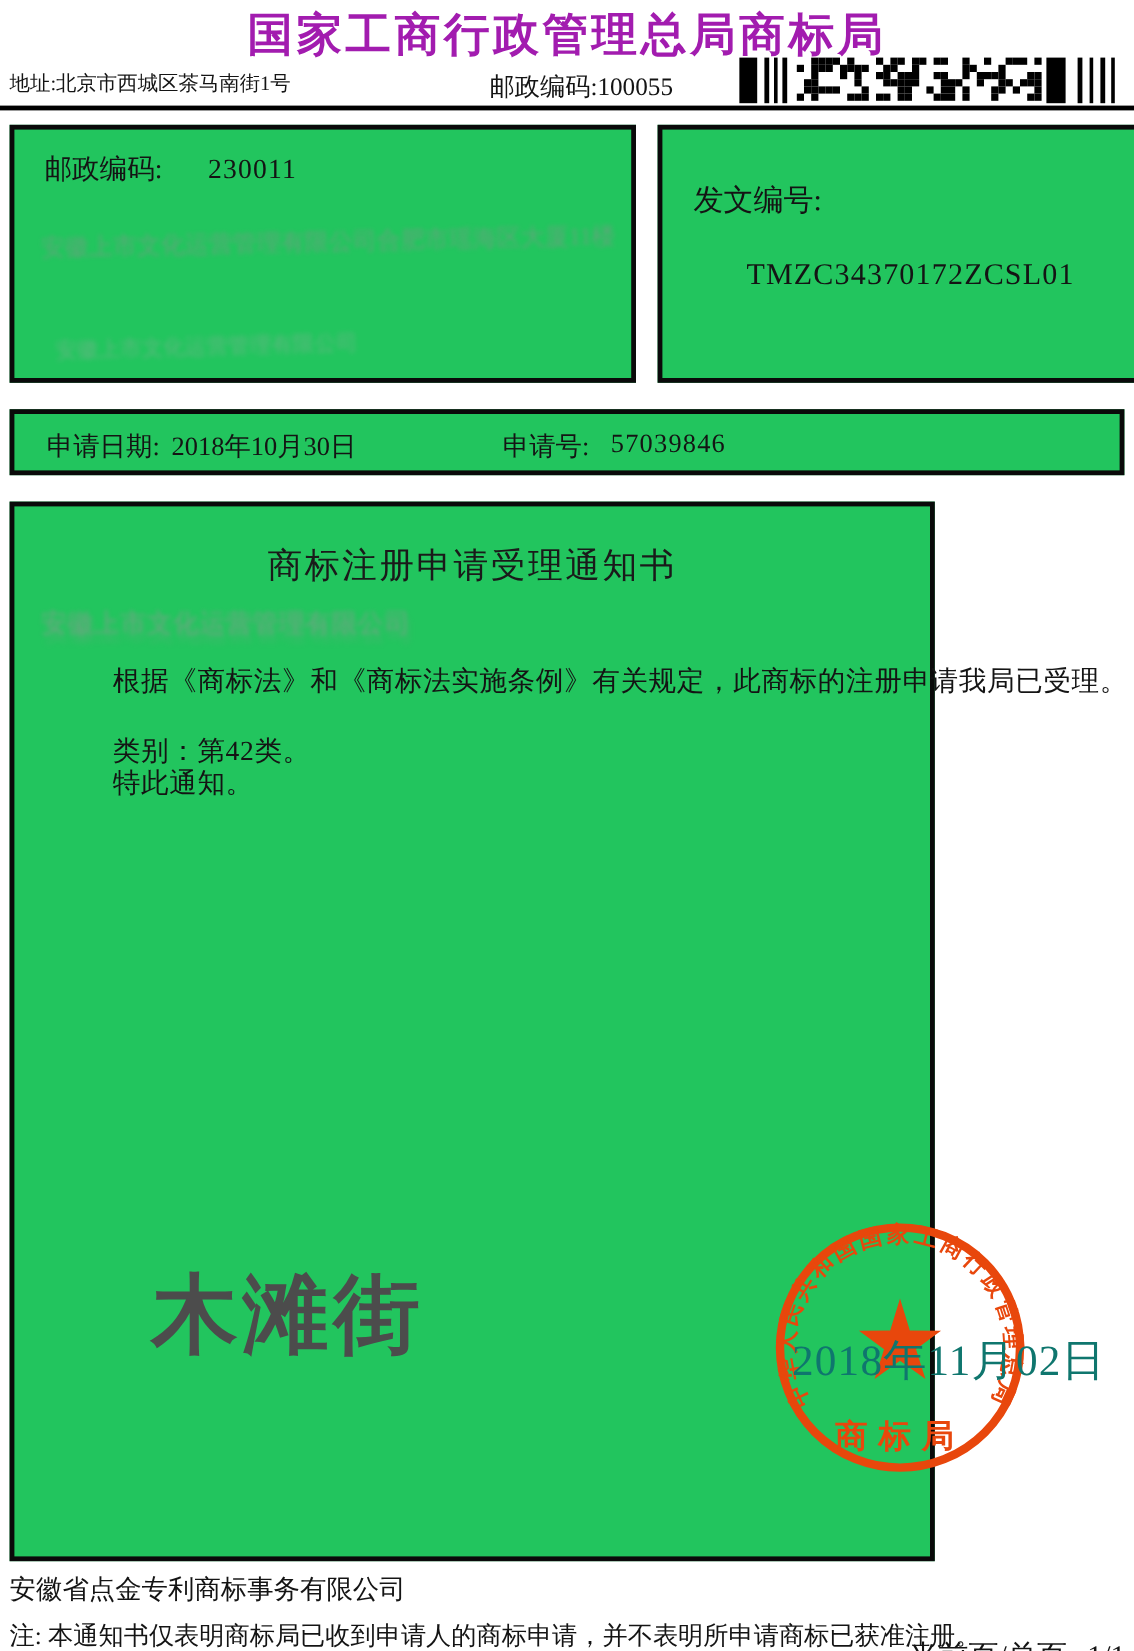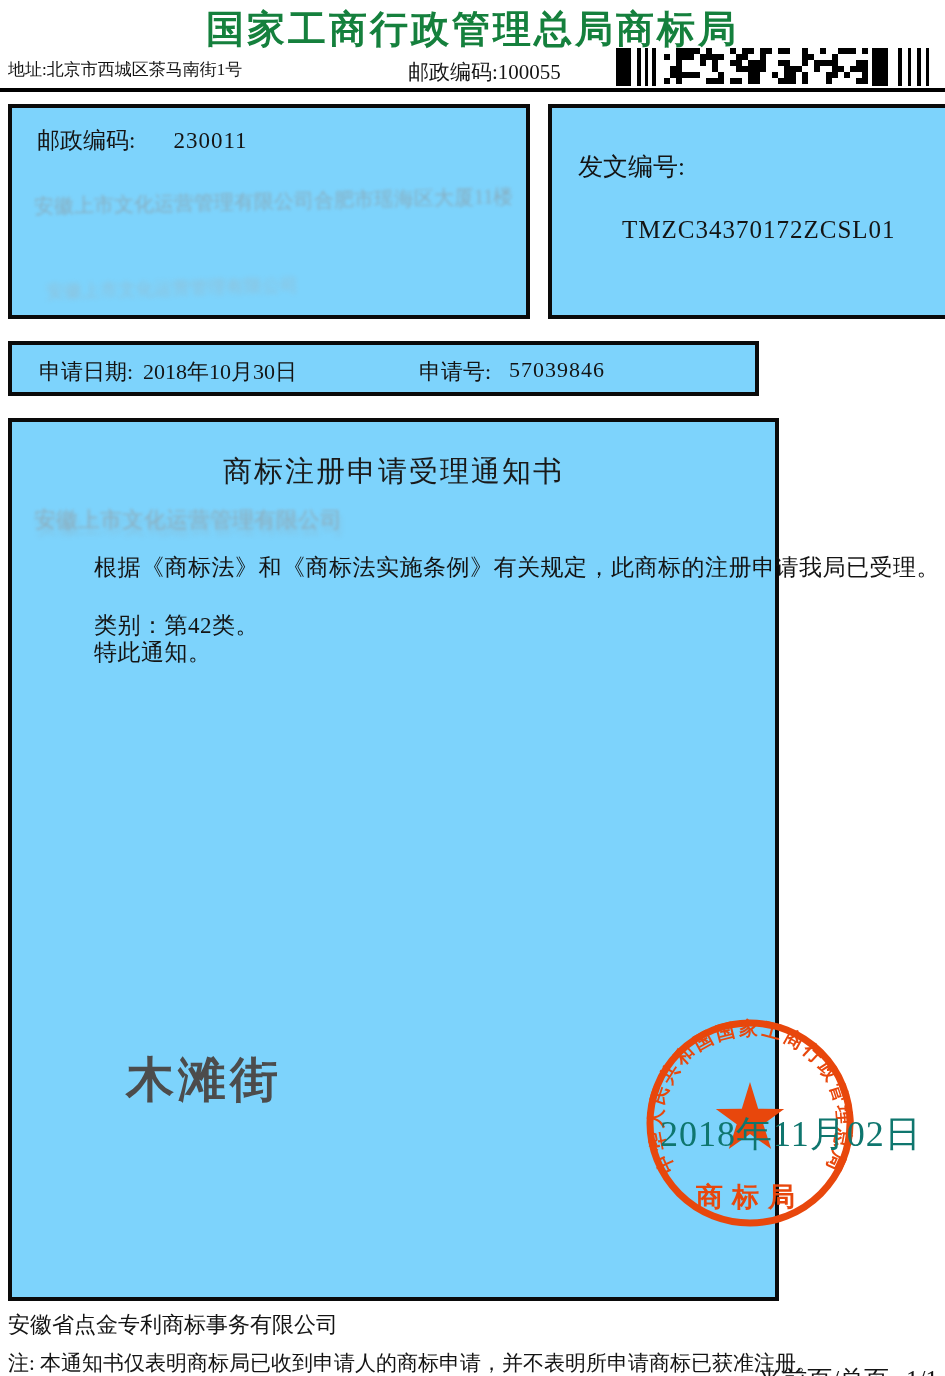--- a/index.html
+++ b/index.html
@@ -5,31 +5,31 @@
   html,body{margin:0;padding:0;background:#e9e9e9;}
   #page{
     position:relative;width:945px;height:1376px;margin:0 auto;background:#ffffff;
     font-family:"Liberation Serif","DejaVu Serif",serif;color:#141414;overflow:hidden;
   }
   .abs{position:absolute;}
   
   .org-title{
     top:4px;left:0;width:100%;text-align:center;
     font-family:"Liberation Sans","DejaVu Sans",sans-serif;
-    font-weight:bold;font-size:38px;letter-spacing:3px;color:#15803d;
+    font-weight:bold;font-size:38px;letter-spacing:3px;color:#a21caf;
   }
   .hdr-address{top:58px;left:8px;font-size:17px;}
   .hdr-postal{top:58px;left:408px;font-size:21px;}
   .barcode{top:46px;left:616px;width:320px;height:42px;}
   .top-rule{top:88px;left:0;width:945px;height:4px;background:#000;}
   
-  .docbox{border:4px solid #0a0a0a;box-sizing:border-box;background:#7dd3fc;}
+  .docbox{border:4px solid #0a0a0a;box-sizing:border-box;background:#22c55e;}
   .recipient-box{top:104px;left:8px;width:522px;height:215px;}
   .dispatch-box{top:104px;left:548px;width:467px;height:215px;}
-  .application-bar{top:341px;left:8px;width:751px;height:55px;}
+  .application-bar{top:341px;left:8px;width:929px;height:55px;}
   .main-box{top:418px;left:8px;width:771px;height:883px;}
   
   .postal-line{position:absolute;top:17px;left:25px;font-size:23px;}
   .postal-line .val{margin-left:38px;letter-spacing:1px;}
   .redacted-1{position:absolute;top:80px;left:22px;width:486px;font-size:20px;
     color:#8f8f8f;filter:blur(1.6px);opacity:.55;transform:rotate(-1.2deg);white-space:nowrap;overflow:hidden;}
   .redacted-2{position:absolute;top:166px;left:34px;width:430px;font-size:18px;
     color:#a8a8a8;filter:blur(2.4px);opacity:.45;transform:rotate(-1.5deg);white-space:nowrap;overflow:hidden;}
   
   .dispatch-label{position:absolute;top:42px;left:26px;font-size:25px;}
@@ -44,21 +44,21 @@
     font-size:29px;letter-spacing:2px;color:#1a1a1a;}
   .recipient-redacted{position:absolute;top:83px;left:22px;font-size:22px;color:#969696;
     filter:blur(1.6px);opacity:.6;text-shadow:2px 6px 4px rgba(150,150,150,.5);white-space:nowrap;}
   .para{position:absolute;left:82px;font-size:23px;letter-spacing:.5px;white-space:nowrap;}
   .para1{top:130px;}
   .para2{top:188px;}
   .para3{top:215px;}
   
   .trademark-name{top:1048px;left:126px;
     font-family:"Liberation Sans","DejaVu Sans",sans-serif;
-    font-weight:bold;font-size:48px;letter-spacing:4px;color:#4c4c4c;}
+    font-weight:bold;font-size:72px;letter-spacing:4px;color:#4c4c4c;}
   
   .seal{top:1016px;left:643px;width:214px;height:214px;z-index:2;}
   .seal-date{top:1110px;left:660px;font-size:36px;color:#0f766e;z-index:3;letter-spacing:1px;}
   
   .agency-line{top:1310px;left:8px;font-size:22px;}
   .footer-note{top:1349px;left:8px;font-size:21px;}
   .footer-page{top:1363px;right:7px;font-size:25px;}
   .footer-page .val{margin-left:10px;}
 </style>
 </head>

